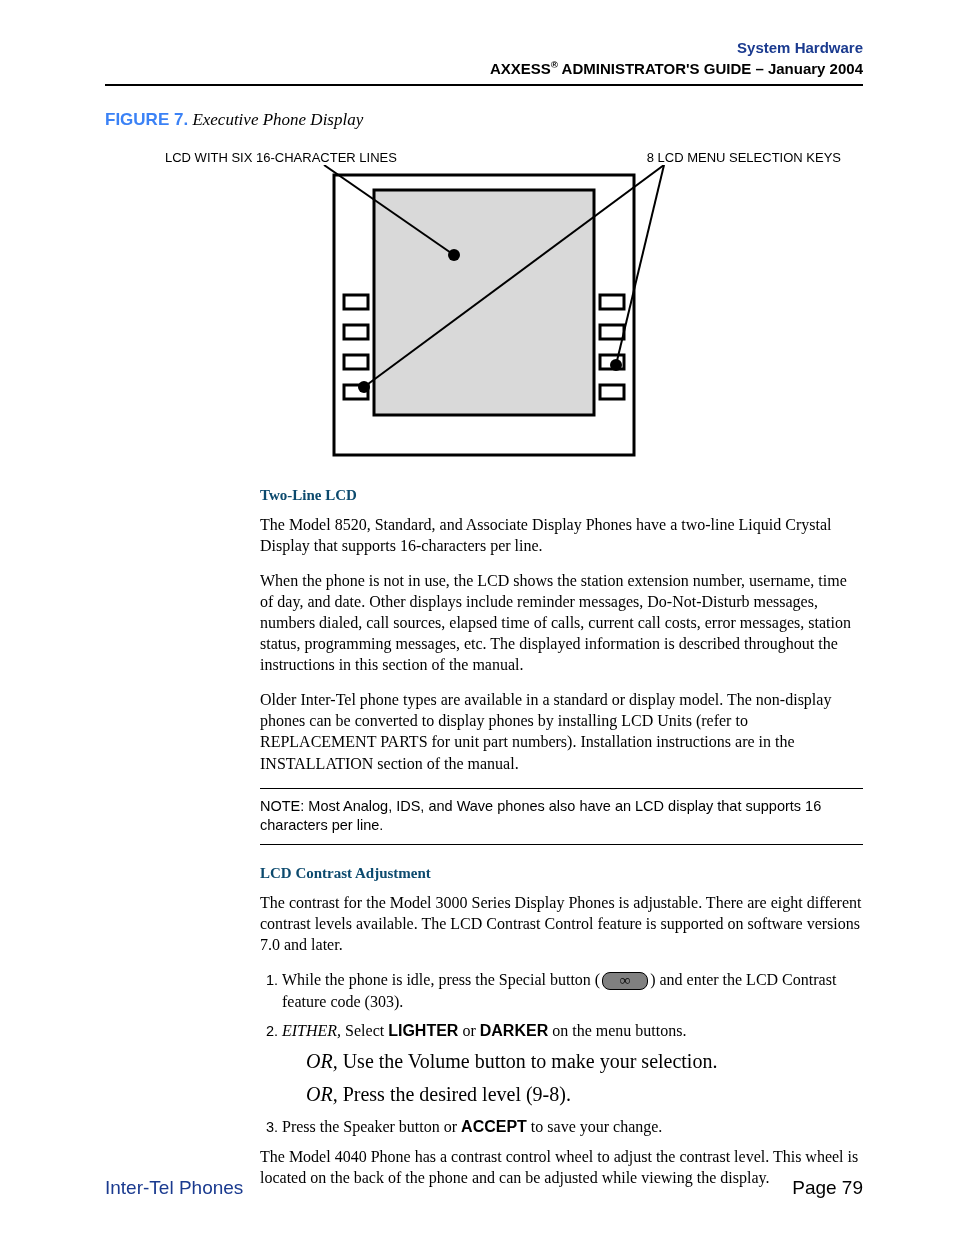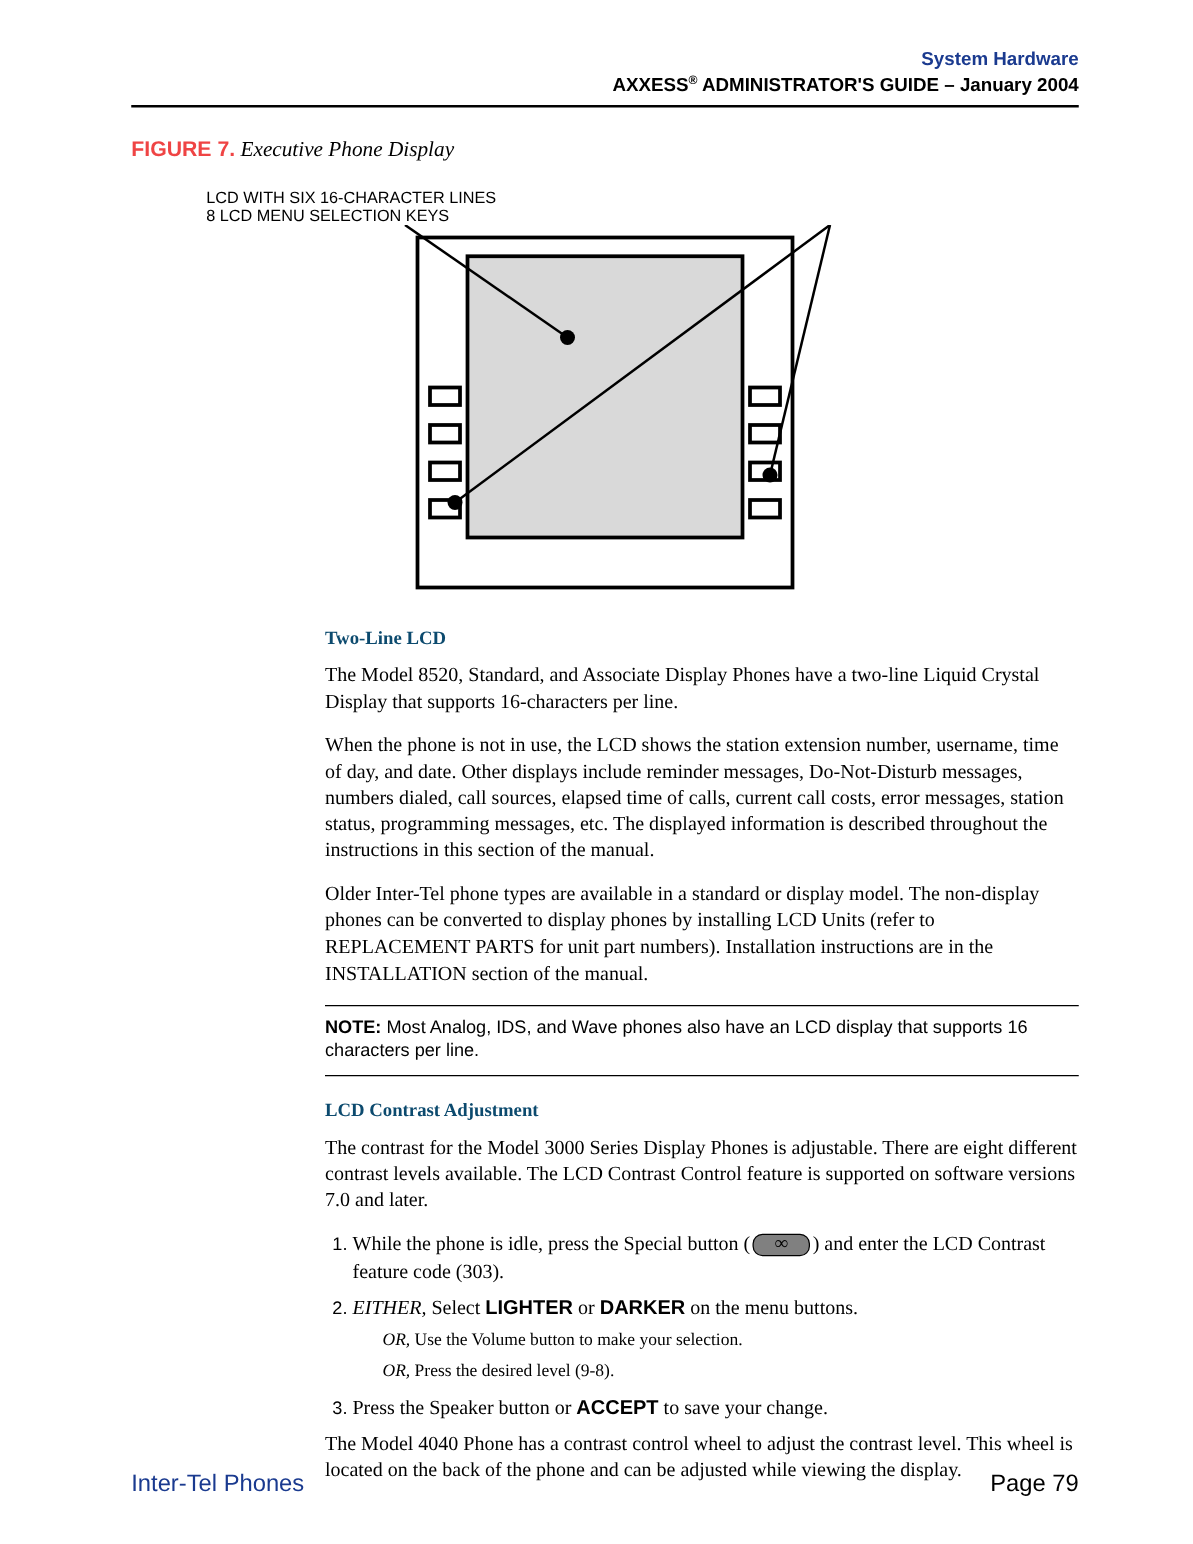--- a/index.html
+++ b/index.html
@@ -25,29 +25,28 @@
   }
   .header-line1 { color: #1a3a8f; font-weight: bold; }
   .header-line2 { color: #000; font-weight: bold; }
   .sup { font-size: 0.65em; vertical-align: super; }
   .rule { border: none; border-top: 2px solid #000; margin: 4px 0 24px 0; }
   .figcap {
     font-family: "Times New Roman", Times, serif;
     font-size: 17px;
     margin-bottom: 20px;
   }
-  .figcap .fignum { color: #ef4444; font-weight: bold; font-family: Arial, Helvetica, sans-serif; }
+  .figcap .fignum { color: #3b82f6; font-weight: bold; font-family: Arial, Helvetica, sans-serif; }
   .figcap .figtitle { font-style: italic; }
   .diag-labels {
     display: flex;
     justify-content: space-between;
     font-family: Arial, Helvetica, sans-serif;
     font-size: 13px;
     padding: 0 22px 0 60px;
-    flex-direction: column;
   }
   .diagram { text-align: center; }
   .content { margin-left: 155px; margin-top: 18px; }
   .subhead {
     font-family: Liberation Serif, serif;
     font-weight: bold;
     color: #0c4a6e;
     font-size: 15px;
     margin: 14px 0 10px 0;
   }
@@ -57,21 +56,21 @@
     margin: 0 0 14px 0;
     text-align: left;
   }
   .note-rule { border: none; border-top: 1px solid #000; margin: 8px 0; }
   .note {
     font-family: Arial, Helvetica, sans-serif;
     font-size: 14.5px;
     line-height: 1.35;
     margin: 4px 0;
   }
-  .note-label { font-weight: bold; }
+  .note-label { font-weight: normal; }
   .proc-title {
     font-style: italic;
     font-variant: small-caps;
     font-size: 15px;
     margin: 6px 0 10px 0;
   }
   ol.steps {
     padding-left: 22px;
     margin: 0 0 8px 0;
   }
@@ -79,21 +78,21 @@
     font-size: 16px;
     line-height: 1.35;
     margin-bottom: 8px;
   }
   ol.steps > li::marker {
     font-family: Arial, Helvetica, sans-serif;
     font-size: 14.5px;
   }
   .sub {
     margin: 6px 0 6px 24px;
-    font-size: 14px;
+    font-size: 20px;
   }
   .sub .or { font-style: italic; }
   .bold-sans { font-family: Arial, Helvetica, sans-serif; font-weight: bold; }
   .special-btn {
     display: inline-block;
     width: 44px; height: 16px;
     background: #808080;
     border: 1px solid #000;
     border-radius: 8px;
     vertical-align: middle;

